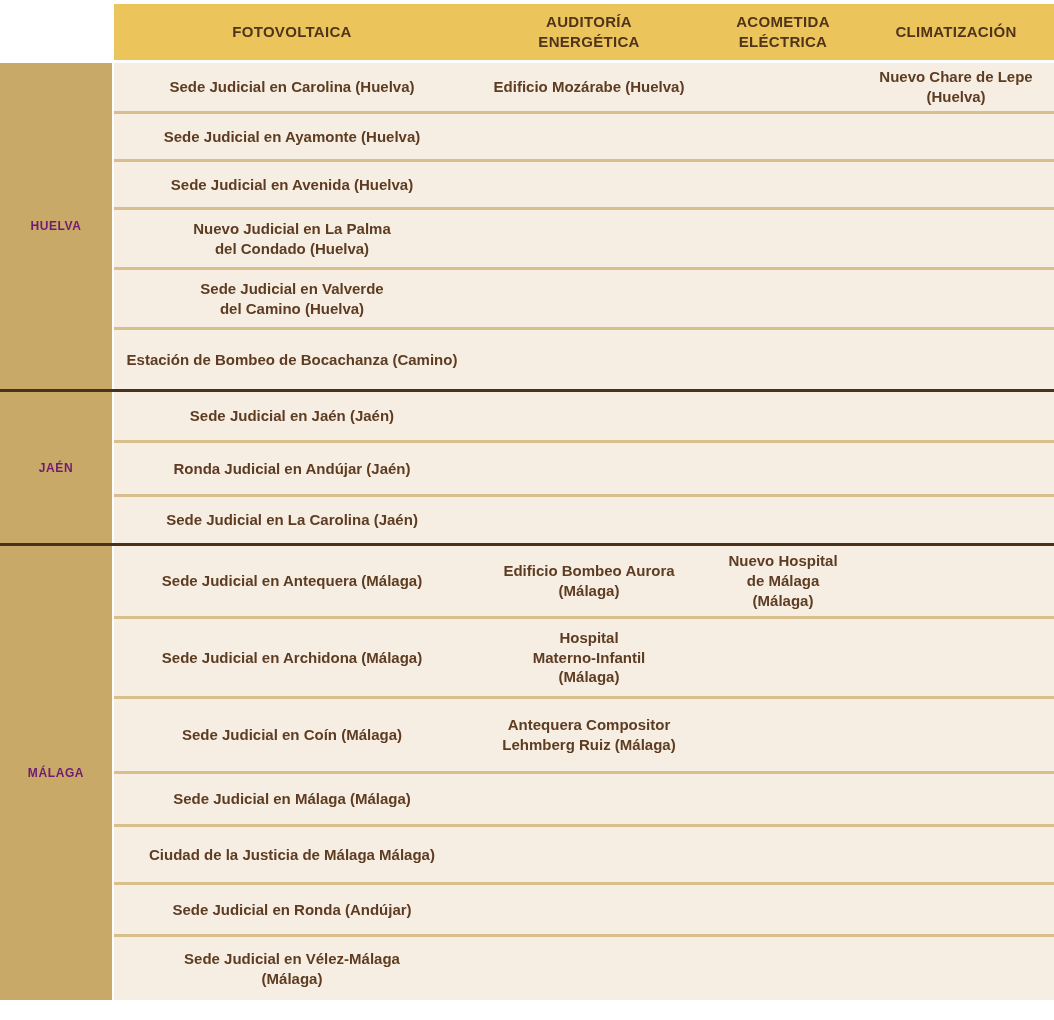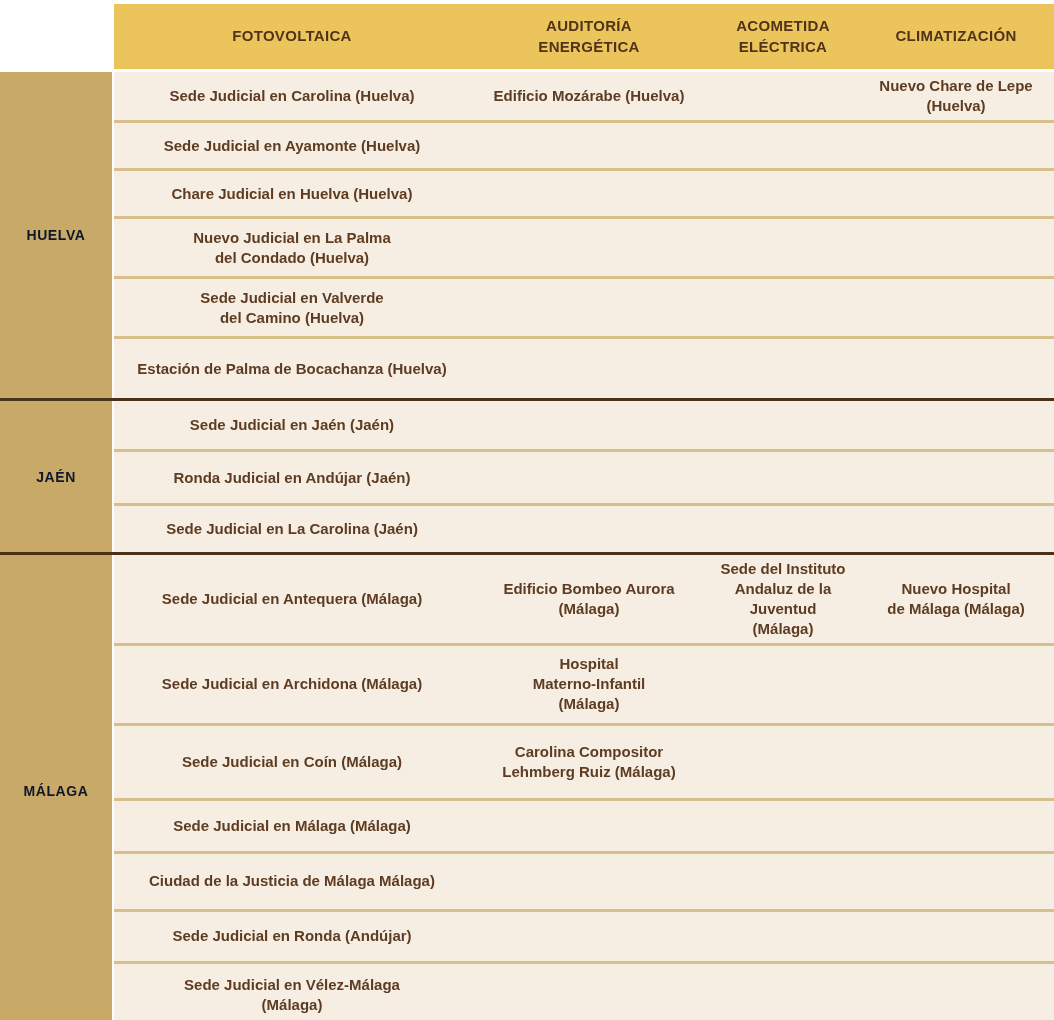--- a/index.html
+++ b/index.html
@@ -6,42 +6,42 @@
   body{
     width:1054px;height:1020px;overflow:hidden;
     font-family:"Liberation Sans","DejaVu Sans",sans-serif;
     -webkit-font-smoothing:antialiased;
   }
   .page{width:1054px;height:1020px;background:#ffffff;position:relative;}
 
   
   .header{
     margin:4px 0 0 114px;
-    width:940px;height:65px;
+    width:940px;height:56px;
     background:#ebc45c;
     display:grid;
     grid-template-columns:356px 238px 150px 196px;
   }
   .header-cell{
     display:flex;align-items:center;justify-content:center;
     color:#50341a;font-size:15px;font-weight:700;
     letter-spacing:.3px;text-align:center;
     white-space:pre-line;line-height:1.35;
   }
   .top-gap{height:3px;background:#ffffff;}
 
   
   .group{display:flex;gap:2px;background:#ffffff;}
   .side{
     width:112px;flex:0 0 112px;
     background:#c8a967;
     display:flex;align-items:center;justify-content:center;
   }
   .side-label{
-    color:#0f172a;font-size:14px;font-weight:700;
+    color:#701a75;font-size:12px;font-weight:700;
     letter-spacing:.6px;text-align:center;
   }
   .rows{
     flex:1;display:flex;flex-direction:column;
     background:#d9bf8c;gap:3px;   
   }
   .row{
     background:#f6eee2;
     display:grid;
     grid-template-columns:356px 238px 150px 196px;
@@ -81,41 +81,41 @@
         <div class="cell">Nuevo Chare de Lepe
 (Huelva)</div>
       </div>
       <div class="row" style="min-height:45px">
         <div class="cell">Sede Judicial en Ayamonte (Huelva)</div>
         <div class="cell"></div>
         <div class="cell"></div>
         <div class="cell"></div>
       </div>
       <div class="row" style="min-height:45px">
-        <div class="cell">Chare Judicial en Huelva (Huelva)</div>
+        <div class="cell">Sede Judicial en Avenida (Huelva)</div>
         <div class="cell"></div>
         <div class="cell"></div>
         <div class="cell"></div>
       </div>
       <div class="row" style="min-height:57px">
         <div class="cell">Nuevo Judicial en La Palma
 del Condado (Huelva)</div>
         <div class="cell"></div>
         <div class="cell"></div>
         <div class="cell"></div>
       </div>
       <div class="row" style="min-height:57px">
         <div class="cell">Sede Judicial en Valverde
 del Camino (Huelva)</div>
         <div class="cell"></div>
         <div class="cell"></div>
         <div class="cell"></div>
       </div>
       <div class="row" style="min-height:59px">
-        <div class="cell">Estación de Palma de Bocachanza (Huelva)</div>
+        <div class="cell">Estación de Bombeo de Bocachanza (Camino)</div>
         <div class="cell"></div>
         <div class="cell"></div>
         <div class="cell"></div>
       </div>
     </div>
   </div>
 
   <div class="group-divider"></div>
 
   <div class="group">
@@ -148,37 +148,34 @@
 
   <div class="group">
     <div class="side">
       <div class="side-label">MÁLAGA</div>
     </div>
     <div class="rows">
       <div class="row" style="min-height:70px">
         <div class="cell">Sede Judicial en Antequera (Málaga)</div>
         <div class="cell">Edificio Bombeo Aurora
 (Málaga)</div>
-        <div class="cell">Sede del Instituto
-Andaluz de la
-Juventud (Málaga)</div>
         <div class="cell">Nuevo Hospital
 de Málaga (Málaga)</div>
       </div>
       <div class="row" style="min-height:77px">
         <div class="cell">Sede Judicial en Archidona (Málaga)</div>
         <div class="cell">Hospital
 Materno-Infantil
 (Málaga)</div>
         <div class="cell"></div>
         <div class="cell"></div>
       </div>
       <div class="row" style="min-height:72px">
         <div class="cell">Sede Judicial en Coín (Málaga)</div>
-        <div class="cell">Carolina Compositor
+        <div class="cell">Antequera Compositor
 Lehmberg Ruiz (Málaga)</div>
         <div class="cell"></div>
         <div class="cell"></div>
       </div>
       <div class="row" style="min-height:50px">
         <div class="cell">Sede Judicial en Málaga (Málaga)</div>
         <div class="cell"></div>
         <div class="cell"></div>
         <div class="cell"></div>
       </div>

